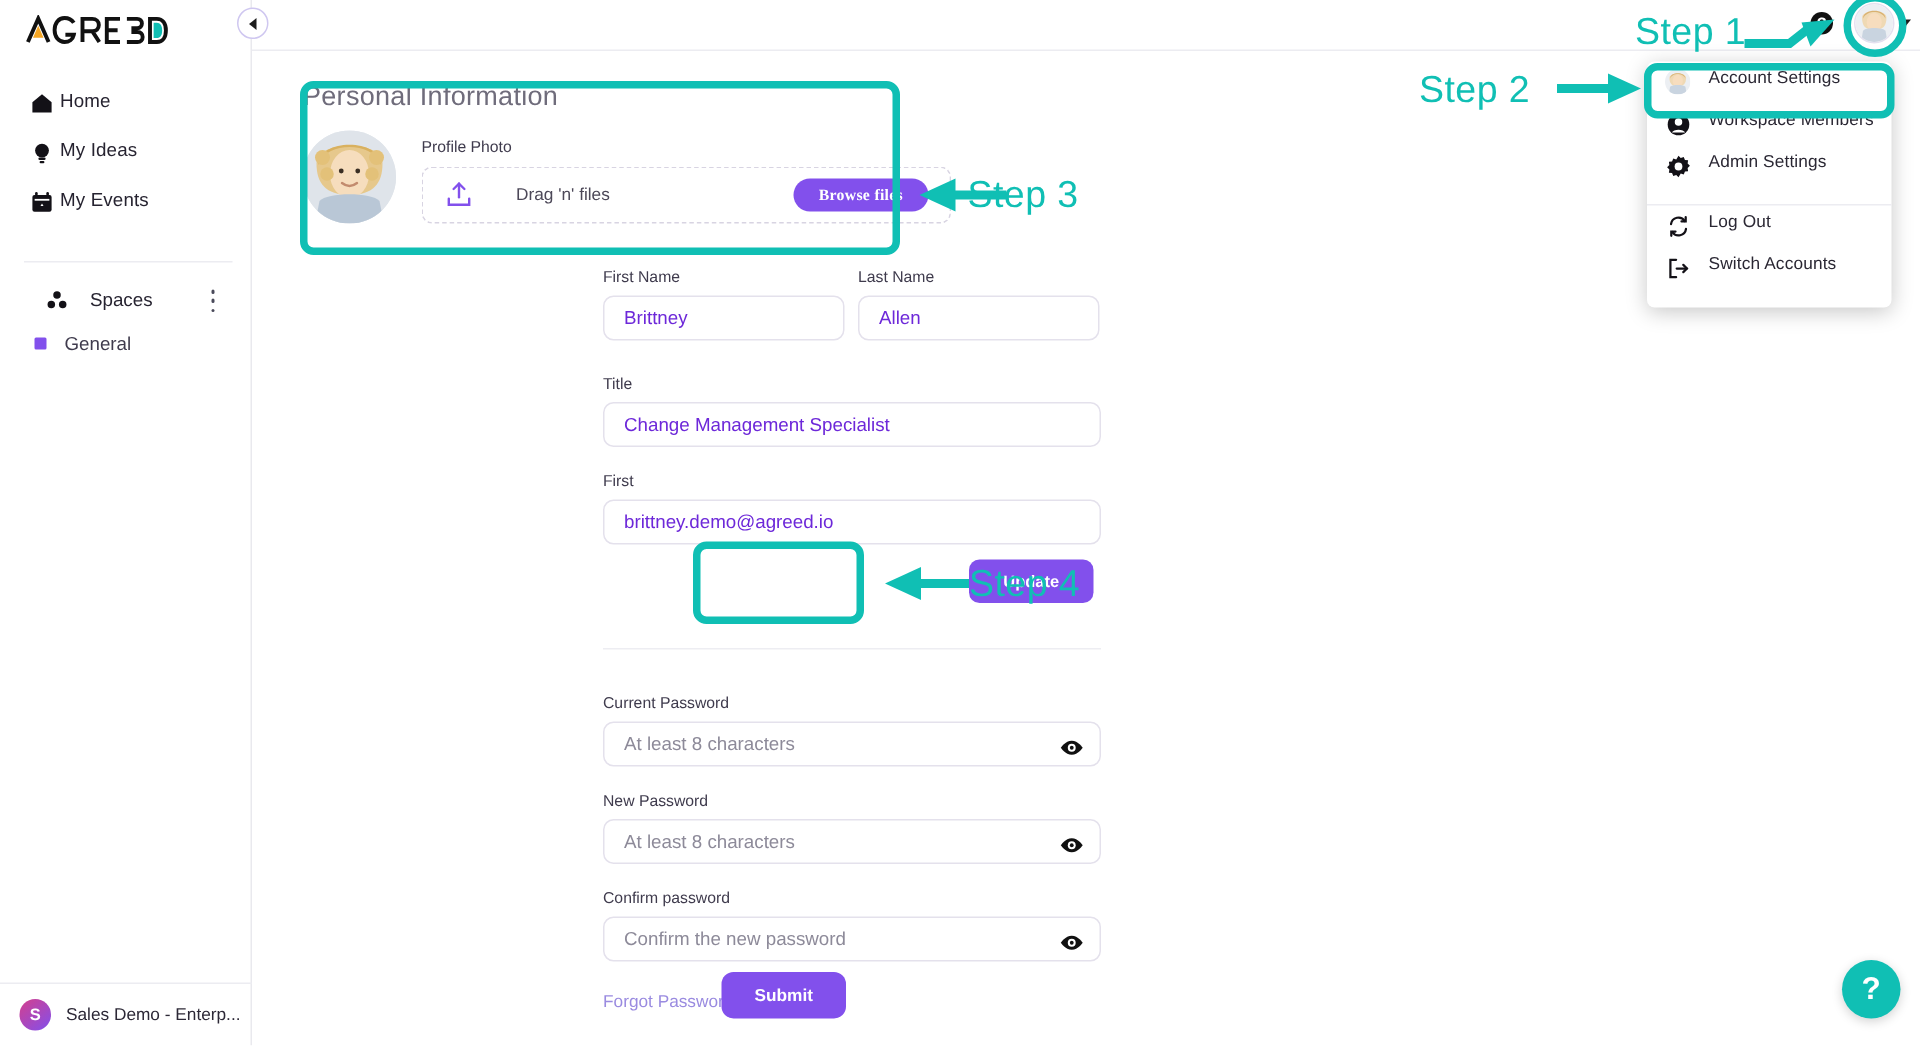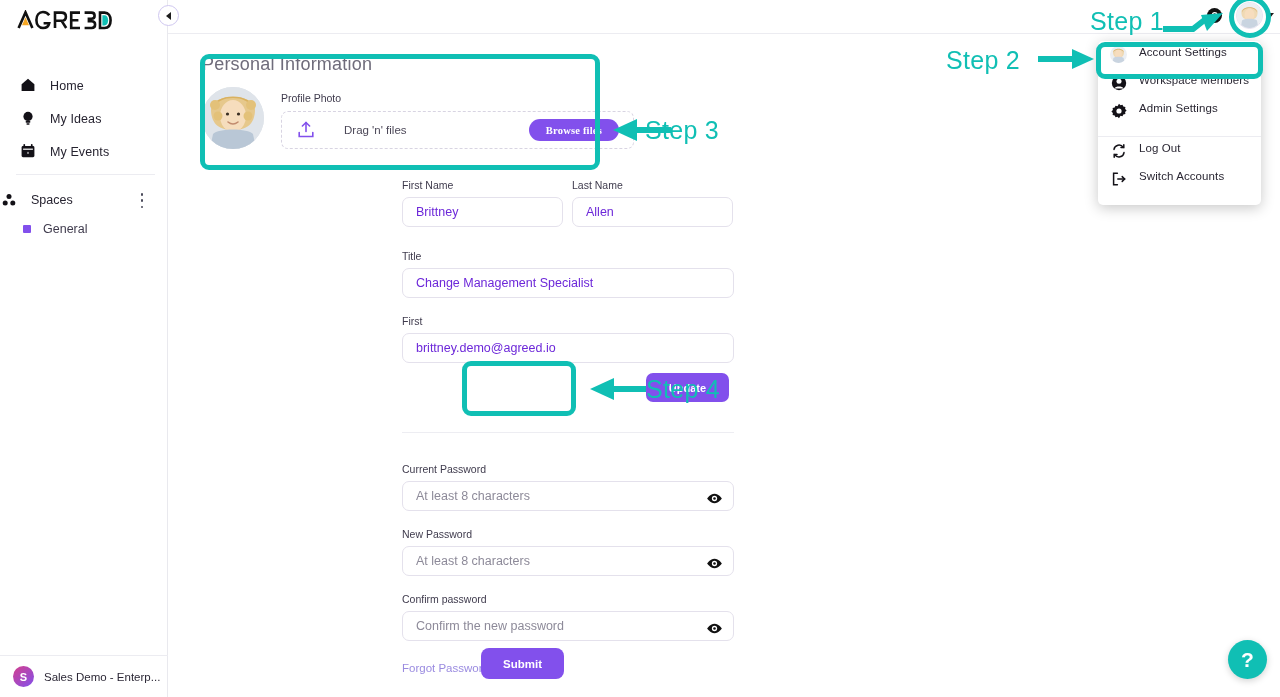--- a/index.html
+++ b/index.html
@@ -25,31 +25,31 @@
     display: flex; align-items: center; justify-content: center;
     cursor: pointer; z-index: 30;
   }
   .collapse-tri {
     width: 0; height: 0;
     border-top: 4px solid transparent; border-bottom: 4px solid transparent;
     border-right: 5px solid #1c1c1c; margin-right: 1px;
   }
   .nav-list { position: absolute; left: 0; top: 60px; width: 168px; }
   .nav-item {
-    display: flex; align-items: flex-end; height: 33px;
-    padding-left: 19px; cursor: pointer; gap: 14px;
+    display: flex; align-items: flex-start; height: 33px;
+    padding-left: 19px; cursor: pointer; gap: 4px;
   }
   .nav-icon { width: 17px; height: 17px; display: flex; align-items: center; justify-content: center; flex: 0 0 17px; }
   .nav-label { font-size: 12.5px; color: #262330; letter-spacing: .1px; }
   .nav-sep {
     position: absolute; left: 16px; top: 174px; width: 139px; height: 1px; background: #ececf1;
   }
   .spaces-row {
-    position: absolute; left: 0; top: 190px; width: 168px;
-    display: flex; align-items: center; height: 20px; cursor: pointer; gap: 14px;
+    position: absolute; left: 10px; top: 190px; width: 168px;
+    display: flex; align-items: center; height: 20px; padding-left: 19px; cursor: pointer; gap: 14px;
   }
   .spaces-label { font-size: 12.5px; color: #262330; }
   .kebab {
     position: absolute; right: 18px; top: 193px;
     width: 14px; height: 15px; display: flex; flex-direction: column;
     align-items: center; justify-content: space-between; cursor: pointer;
   }
   .kebab i { display: block; width: 2.5px; height: 2.5px; border-radius: 50%; background: #4a4a5a; }
   .space-child {
     position: absolute; left: 0; top: 219px; width: 168px;

